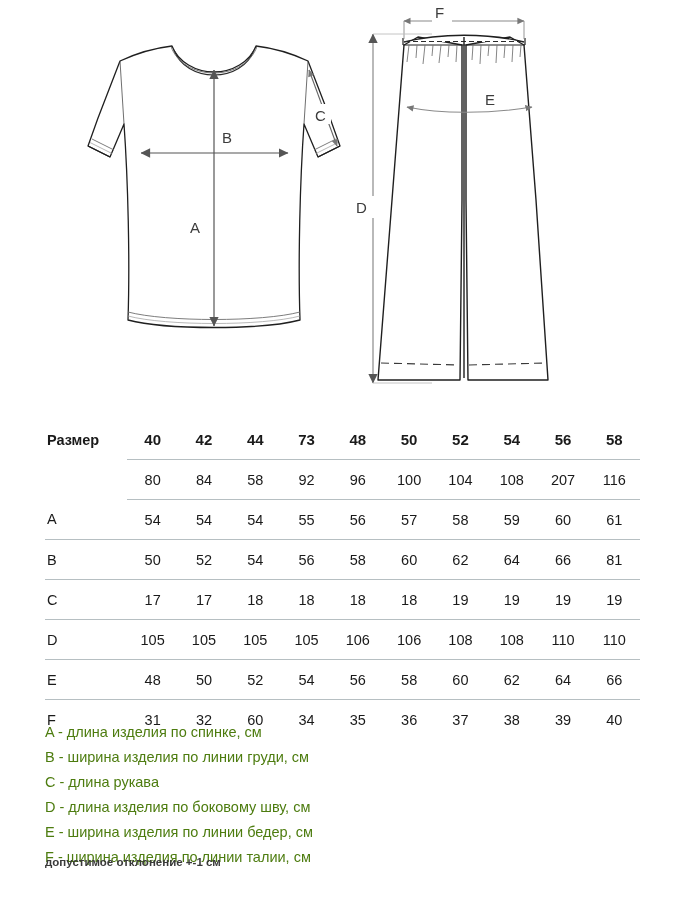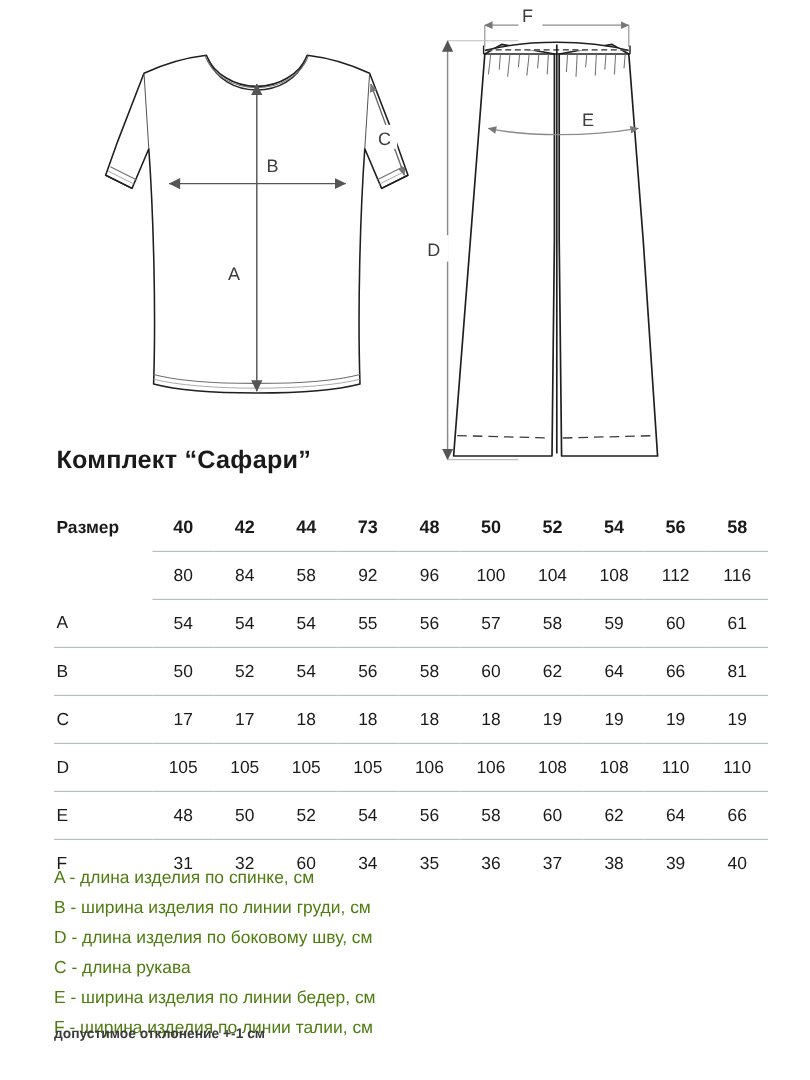--- a/index.html
+++ b/index.html
@@ -245,21 +245,20 @@
 
         <line x1="373" y1="34" x2="373" y2="383" stroke="#8a8a8a" stroke-width="1.2" marker-start="url(#arrTail)" marker-end="url(#arrHead)"></line>
         <line x1="373" y1="34" x2="432" y2="34" stroke="#bdbdbd" stroke-width="0.9"></line>
         <line x1="373" y1="383" x2="432" y2="383" stroke="#bdbdbd" stroke-width="0.9"></line>
         <rect x="354" y="196" width="20" height="22" fill="#ffffff"></rect>
         <text class="dim-label" x="356" y="213">D</text>
       </g>
     </svg>
   </div>
 
-  <div class="product-title">Комплект “Сафари”</div>
 
   <div class="size-table-wrap">
     <table class="size-table">
       <thead>
         <tr class="sep-data">
           <th class="row-head">Размер</th>
           <th class="val">40</th>
           <th class="val">42</th>
           <th class="val">44</th>
           <th class="val">73</th>
@@ -276,21 +275,21 @@
         <tr class="sep-data">
           <td class="row-head"></td>
           <td class="val">80</td>
           <td class="val">84</td>
           <td class="val">58</td>
           <td class="val">92</td>
           <td class="val">96</td>
           <td class="val">100</td>
           <td class="val">104</td>
           <td class="val">108</td>
-          <td class="val">112</td>
+          <td class="val">207</td>
           <td class="val">116</td>
         </tr>
 
         <tr class="sep-full">
           <td class="row-head">A</td>
           <td class="val">54</td>
           <td class="val">54</td>
           <td class="val">54</td>
           <td class="val">55</td>
           <td class="val">56</td>
@@ -371,21 +370,21 @@
           <td class="val">40</td>
         </tr>
 
       </tbody>
     </table>
   </div>
 
   <div class="legend">
     <div class="legend-line">A - длина изделия по спинке, см</div>
     <div class="legend-line">B - ширина изделия по линии груди, см</div>
+    <div class="legend-line">C - длина рукава</div>
     <div class="legend-line">D - длина изделия по боковому шву, см</div>
-    <div class="legend-line">C - длина рукава</div>
     <div class="legend-line">E - ширина изделия по линии бедер, см</div>
     <div class="legend-line">F - ширина изделия по линии талии, см</div>
   </div>
 
   <div class="legend-note">допустимое отклонение +-1 см</div>
 
 </div>
 
 </body></html>

